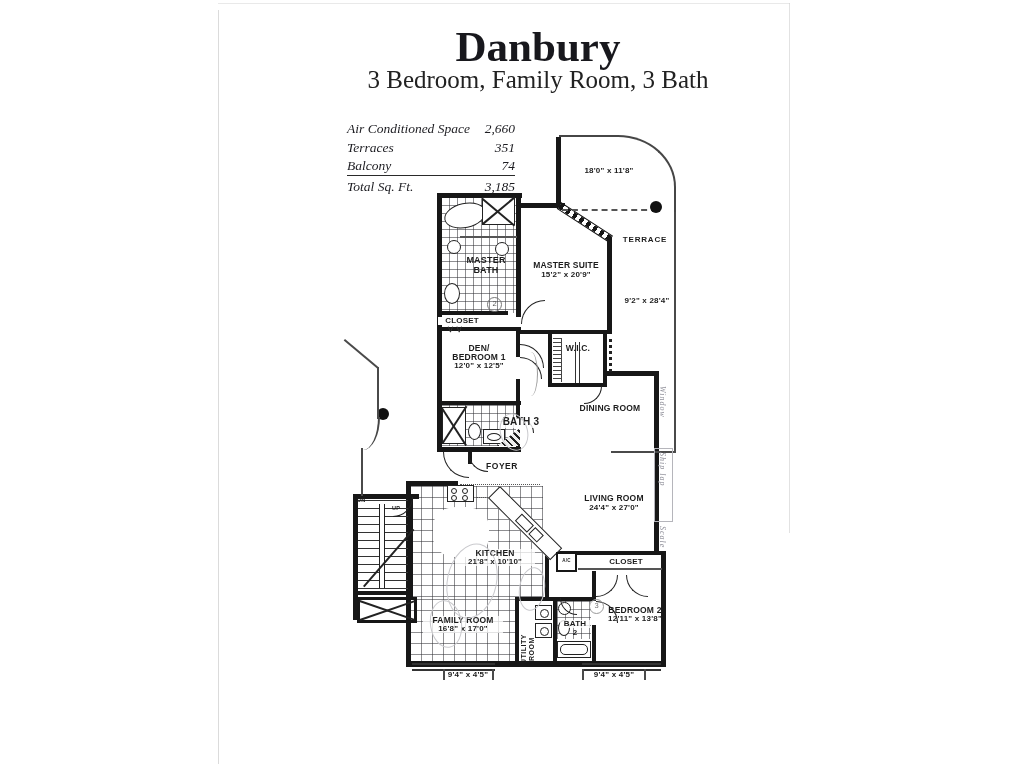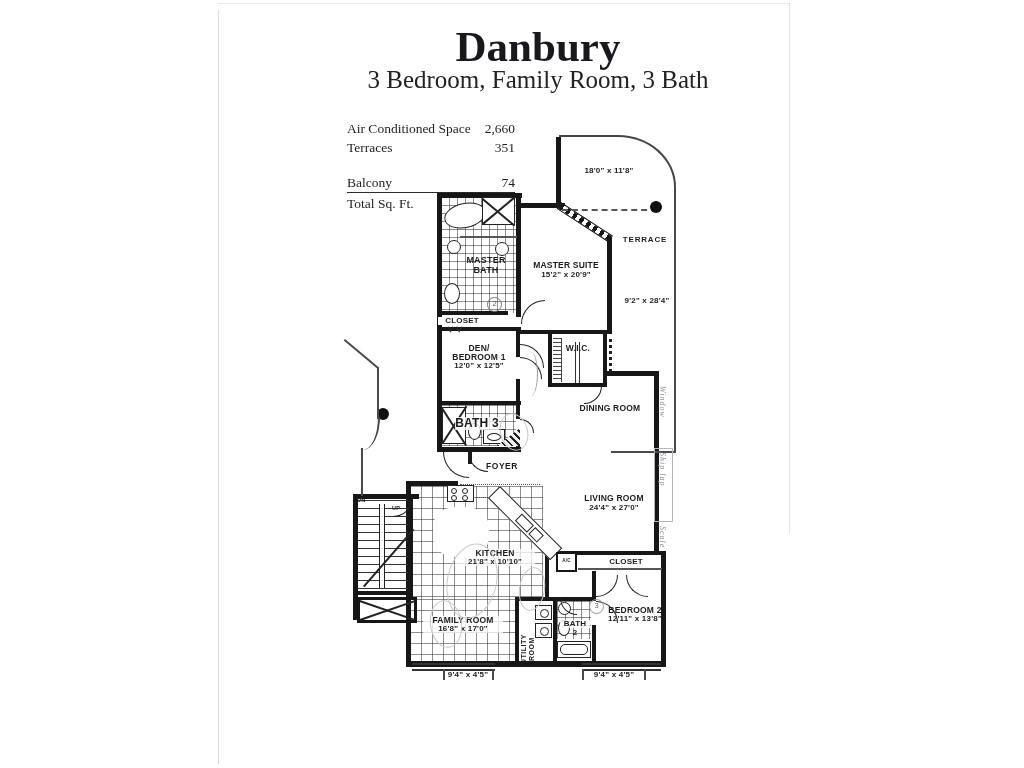--- a/index.html
+++ b/index.html
@@ -31,22 +31,22 @@
   .pov{position:absolute;border:1px solid #c9c9cd;border-radius:50%;}
   .hand{position:absolute;writing-mode:vertical-rl;font-style:italic;color:#8f8f99;
         font-family:"Liberation Serif",serif;font-size:8px;letter-spacing:1px;}
   .circnum{position:absolute;border:1px solid #777;border-radius:50%;width:13px;height:13px;
         font-size:7.5px;line-height:12px;text-align:center;color:#555;}
   .vtext{position:absolute;writing-mode:vertical-rl;transform:rotate(180deg);
         font-weight:bold;color:#1c1c1c;font-size:7px;letter-spacing:.5px;}
   
   .sqft{position:absolute;left:347px;top:121px;width:168px;font-family:"Liberation Serif",serif;
         font-size:13.5px;color:#1d1d22;}
-  .sqft .row{display:flex;justify-content:space-between;align-items:baseline;height:18.5px;}
-  .sqft .row.uline{border-bottom:1.5px solid #2a2a2a;height:17px;margin-bottom:3px;margin-top:17px;}
+  .sqft .row{display:flex;justify-content:space-between;align-items:baseline;height:18.5px;font-style:italic;}
+  .sqft .row.uline{border-bottom:1.5px solid #2a2a2a;height:17px;margin-bottom:3px;}
   .title{position:absolute;left:338px;top:22px;width:400px;text-align:center;
         font-family:"Liberation Serif",serif;font-weight:bold;font-size:43px;color:#18181d;}
   .subtitle{position:absolute;left:338px;top:66px;width:400px;text-align:center;
         font-family:"Liberation Serif",serif;font-size:25px;color:#222;}
   .wm{position:absolute;left:212px;top:730px;font-size:27px;color:#a3a3a3;letter-spacing:1.5px;}
   .rail{position:absolute;height:4px;border-top:2px solid #333;border-bottom:2px solid #333;}
   .hatchwall{position:absolute;height:6px;border:1px solid #161616;
         background:repeating-linear-gradient(90deg,#161616 0 4px,#fff 4px 8px);
         transform-origin:0 0;}
 </style>
@@ -237,21 +237,21 @@
     <span class="lbl" style="left:622px;top:297px;width:50px;font-size:8px">9'2" x 28'4"</span>
     <span class="lbl" style="left:453px;top:256px;width:66px;font-size:9px">MASTER</span>
     <span class="lbl" style="left:453px;top:266px;width:66px;font-size:9px">BATH</span>
     <span class="lbl" style="left:522px;top:261px;width:88px;font-size:8.5px">MASTER SUITE</span>
     <span class="lbl" style="left:522px;top:271px;width:88px;font-size:8px">15'2" x 20'9"</span>
     <span class="lbl" style="left:438px;top:317px;width:48px;font-size:8px;background:#fff">CLOSET</span>
     <span class="lbl" style="left:440px;top:344px;width:78px;font-size:8.5px">DEN/</span>
     <span class="lbl" style="left:440px;top:353px;width:78px;font-size:8.5px">BEDROOM 1</span>
     <span class="lbl" style="left:440px;top:362px;width:78px;font-size:8px">12'0" x 12'5"</span>
     <span class="lbl" style="left:552px;top:344px;width:52px;font-size:8.5px">W.I.C.</span>
-    <span class="lbl" style="left:455px;top:417px;width:44px;font-size:12px;background:rgba(255,255,255,.8)">BATH 3</span>
+    <span class="lbl" style="left:499px;top:417px;width:44px;font-size:10px;background:rgba(255,255,255,.8)">BATH 3</span>
     <span class="lbl" style="left:570px;top:404px;width:80px;font-size:8.5px">DINING ROOM</span>
     <span class="lbl" style="left:478px;top:462px;width:48px;font-size:8.5px;letter-spacing:.5px">FOYER</span>
     <span class="lbl" style="left:574px;top:494px;width:80px;font-size:8.5px">LIVING ROOM</span>
     <span class="lbl" style="left:574px;top:504px;width:80px;font-size:8px">24'4" x 27'0"</span>
     <span class="lbl" style="left:455px;top:549px;width:80px;font-size:8.5px;background:rgba(255,255,255,.75)">KITCHEN</span>
     <span class="lbl" style="left:455px;top:558px;width:80px;font-size:8px;background:rgba(255,255,255,.75)">21'8" x 10'10"</span>
     <span class="lbl" style="left:423px;top:616px;width:80px;font-size:8.5px;background:rgba(255,255,255,.75)">FAMILY ROOM</span>
     <span class="lbl" style="left:423px;top:625px;width:80px;font-size:8px;background:rgba(255,255,255,.75)">16'8" x 17'0"</span>
     <span class="vtext" style="left:520px;top:612px;height:52px">UTILITY</span>
     <span class="vtext" style="left:528px;top:617px;height:44px">ROOM</span>

